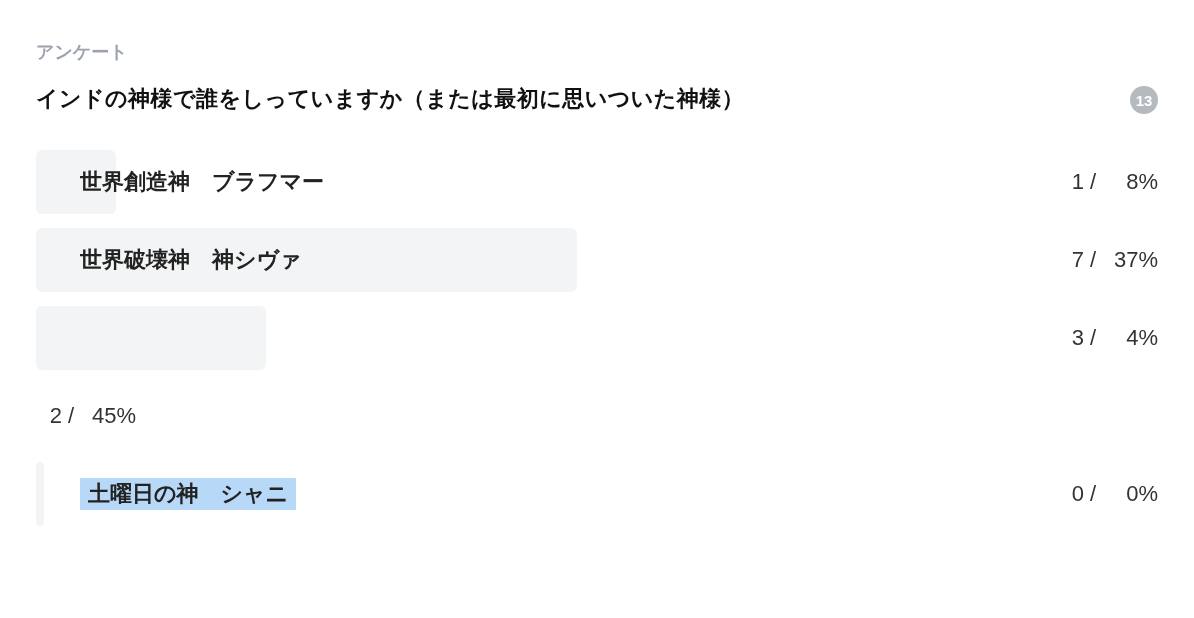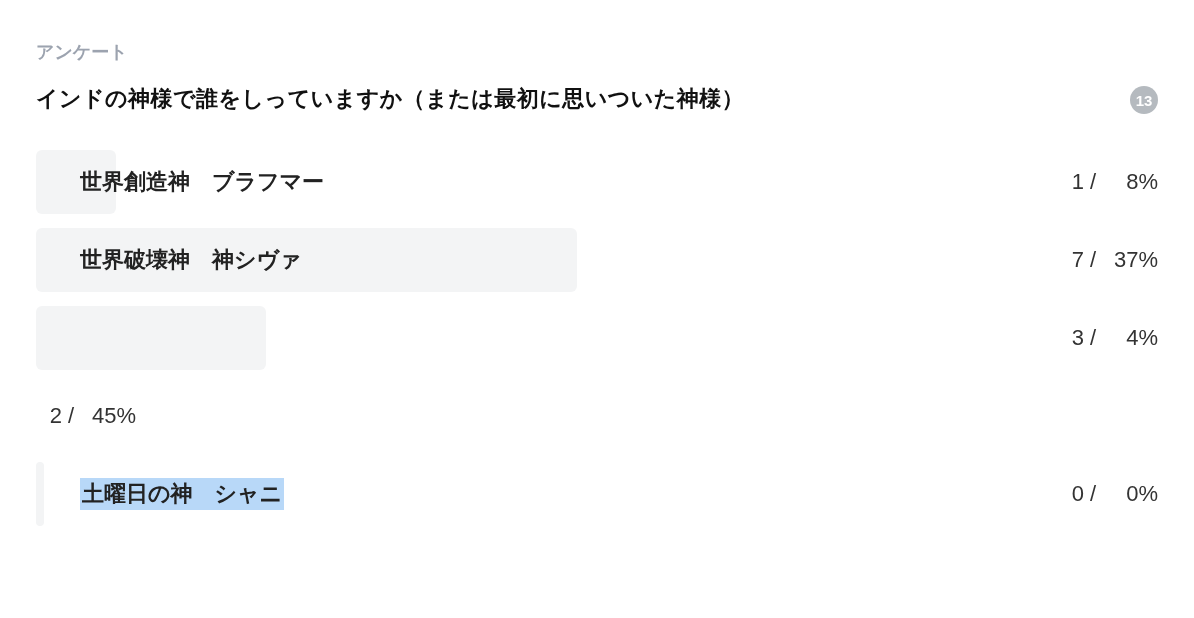--- a/index.html
+++ b/index.html
@@ -78,21 +78,21 @@
       top: 50%;
       transform: translateY(-50%);
       font-size: 22px;
       font-weight: 700;
       color: #222;
       white-space: nowrap;
       z-index: 2;
     }
     .option-label.highlight {
       background: #b8d8f8;
-      padding: 1px 2px;
+      padding: 1px 8px;
     }
     .stats {
       display: flex;
       align-items: center;
       font-size: 22px;
       color: #333;
       white-space: nowrap;
       font-weight: 400;
     }
     .stat-count {

